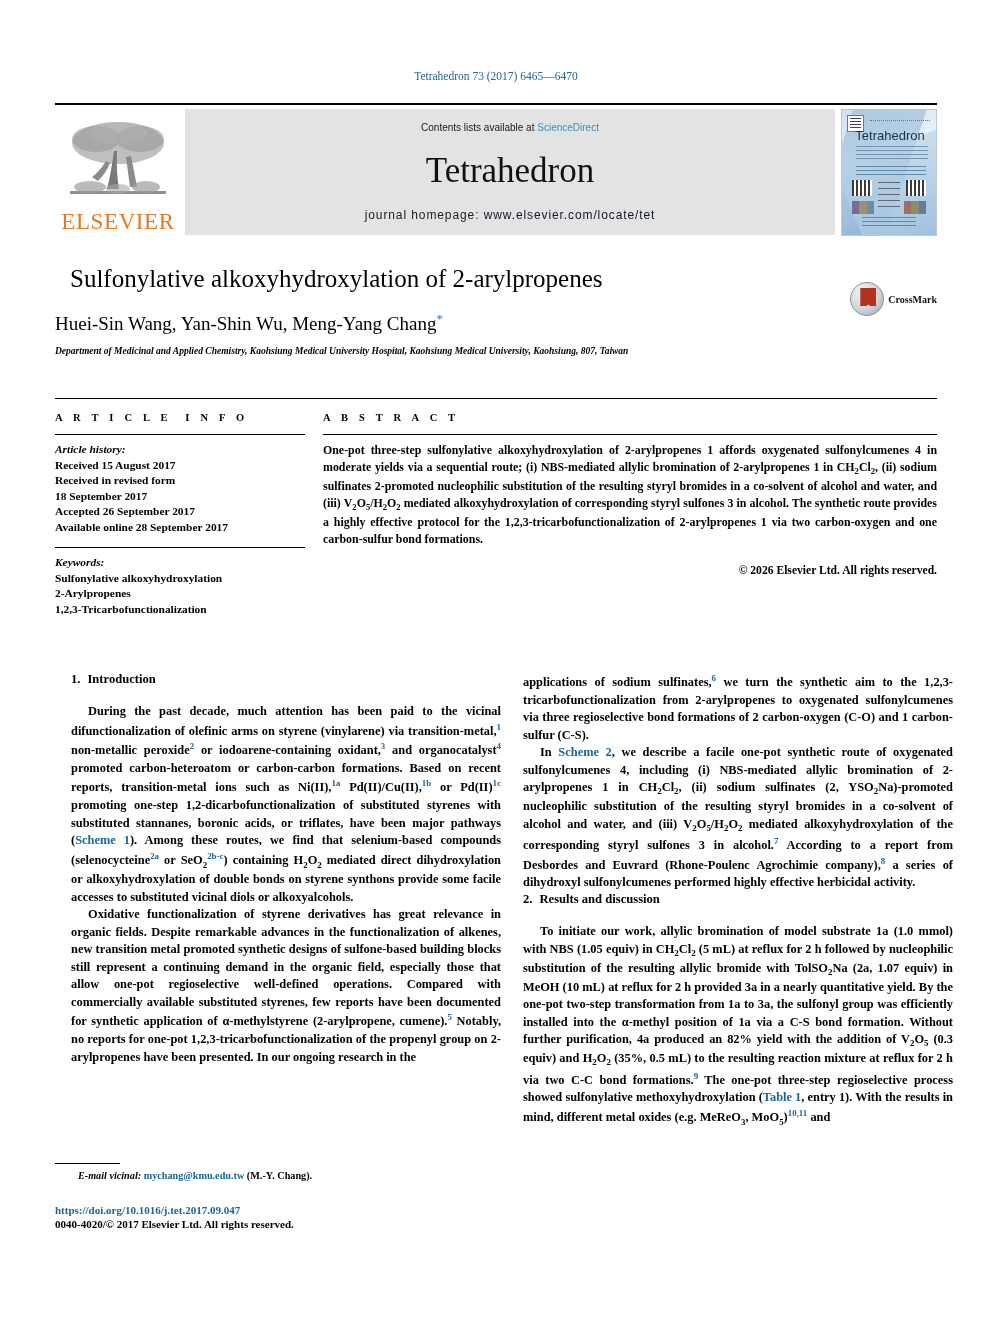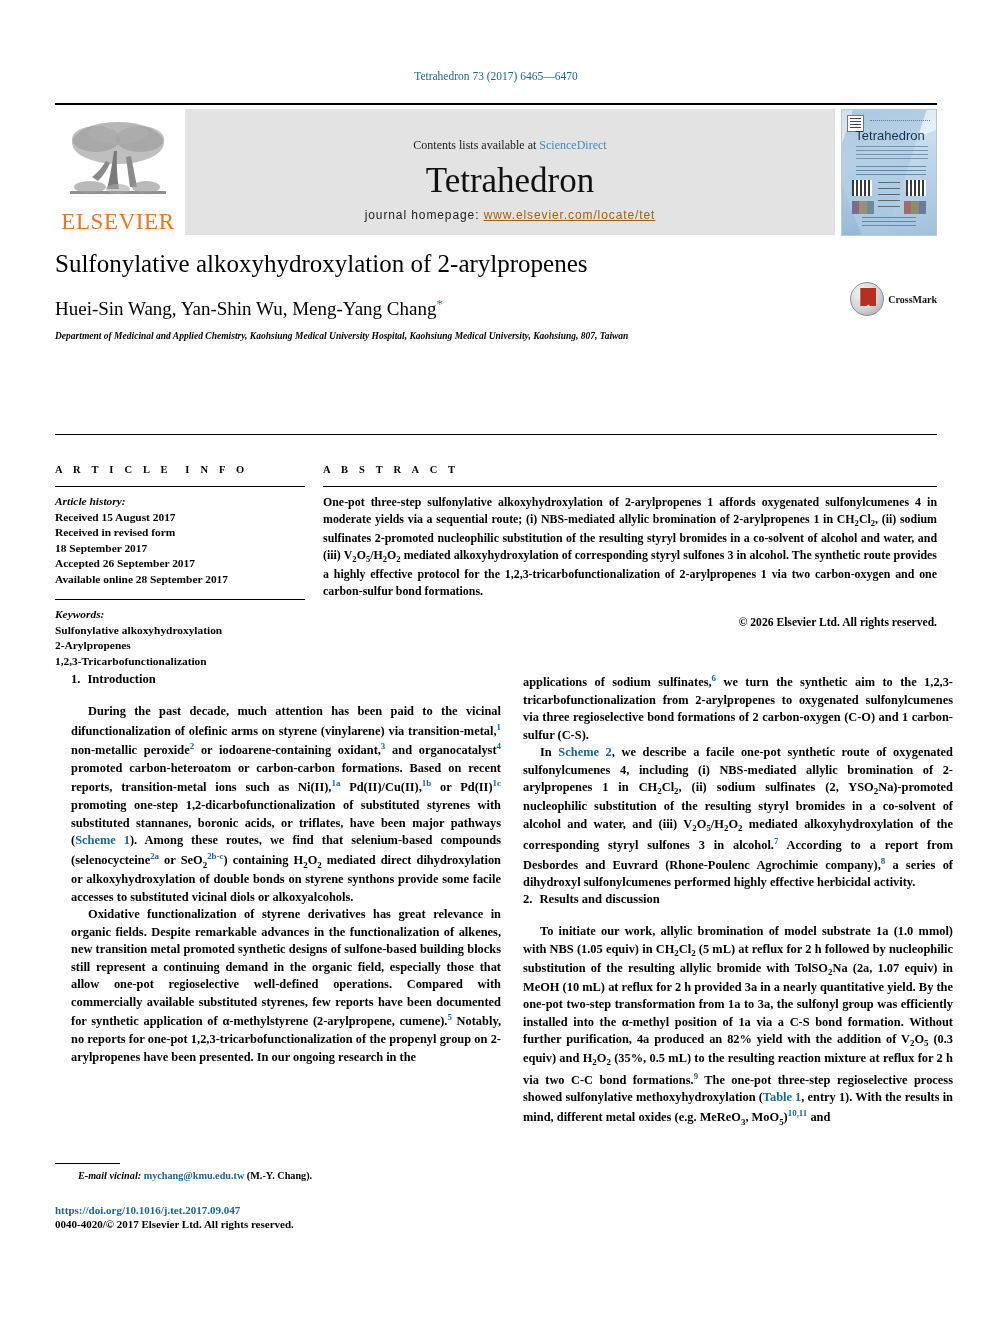--- a/index.html
+++ b/index.html
@@ -64,39 +64,38 @@
     background: #e3e3e3;
     margin-left: 4px;
     margin-right: 6px;
     display: flex;
     flex-direction: column;
     align-items: center;
     justify-content: space-between;
     padding: 13px 0 13px 0;
   }
   .contents-line {
-    font-family: Liberation Serif, serif;
-    font-size: 12px;
+    font-family: Liberation Sans, sans-serif;
+    font-size: 10px;
     color: #1a1a1a;
-    margin-top: 16px;
   }
   .contents-line .sd { color: #3c8dbc; }
   .journal-name {
     font-family: "Liberation Serif", serif;
     font-size: 35px;
     color: #111;
     line-height: 1;
   }
   .homepage-line {
     font-family: "Liberation Sans", sans-serif;
     font-size: 12px;
     letter-spacing: 0.9px;
     color: #222;
   }
-  .homepage-line .url { color: #a16207; text-decoration: underline; }
+  .homepage-line .url { color: #0f172a; }
   .cover-thumb {
     flex: 0 0 96px;
     width: 96px; height: 127px;
     position: relative;
     background: linear-gradient(160deg,#cfe0ef 0%,#e8f1f8 35%,#a8c6e2 75%,#7fa9cf 100%);
     border: 1px solid #b9c9d6;
     overflow: hidden;
   }
   .cover-wedge1 {
     position: absolute; left: -10px; top: -20px;
@@ -169,21 +168,21 @@
   .cm-badge::before{
     content:""; position:absolute; left:9px; top:5px; width:16px; height:23px;
     background: linear-gradient(to bottom,#b4301f 0 78%, transparent 78%);
     clip-path: polygon(0 0,100% 0,100% 100%,50% 72%,0 100%);
   }
   .cm-text {
     font-family: "Liberation Serif", serif;
     font-size: 10px; font-weight: bold; color: #111;
   }
   h1.article-title {
-    margin: 0;
+    margin: 15px;
     font-family: "Liberation Serif", serif;
     font-weight: normal;
     font-size: 25px;
     line-height: 1.15;
     color: #000;
     padding-right: 120px;
   }
   .authors {
     margin-top: 17px;
     font-family: "Liberation Serif", serif;
@@ -198,24 +197,23 @@
     font-weight: bold;
     font-size: 9.5px;
     color: #000;
   }
 
   
   .infoabs {
     position: absolute;
     top: 398px; left: 55px; width: 882px;
     border-top: 1.4px solid #000;
-    padding-top: 29px;
+    padding-top: 13px;
     display: flex;
     gap: 18px;
-    margin-top: 36px;
   }
   .col-info { width: 250px; flex: 0 0 250px; }
   .col-abs  { flex: 1 1 auto; }
   .sec-head {
     font-family: "Liberation Serif", serif;
     font-weight: bold;
     font-size: 10.5px;
     letter-spacing: 4.2px;
     color: #000;
     margin-bottom: 11px;

